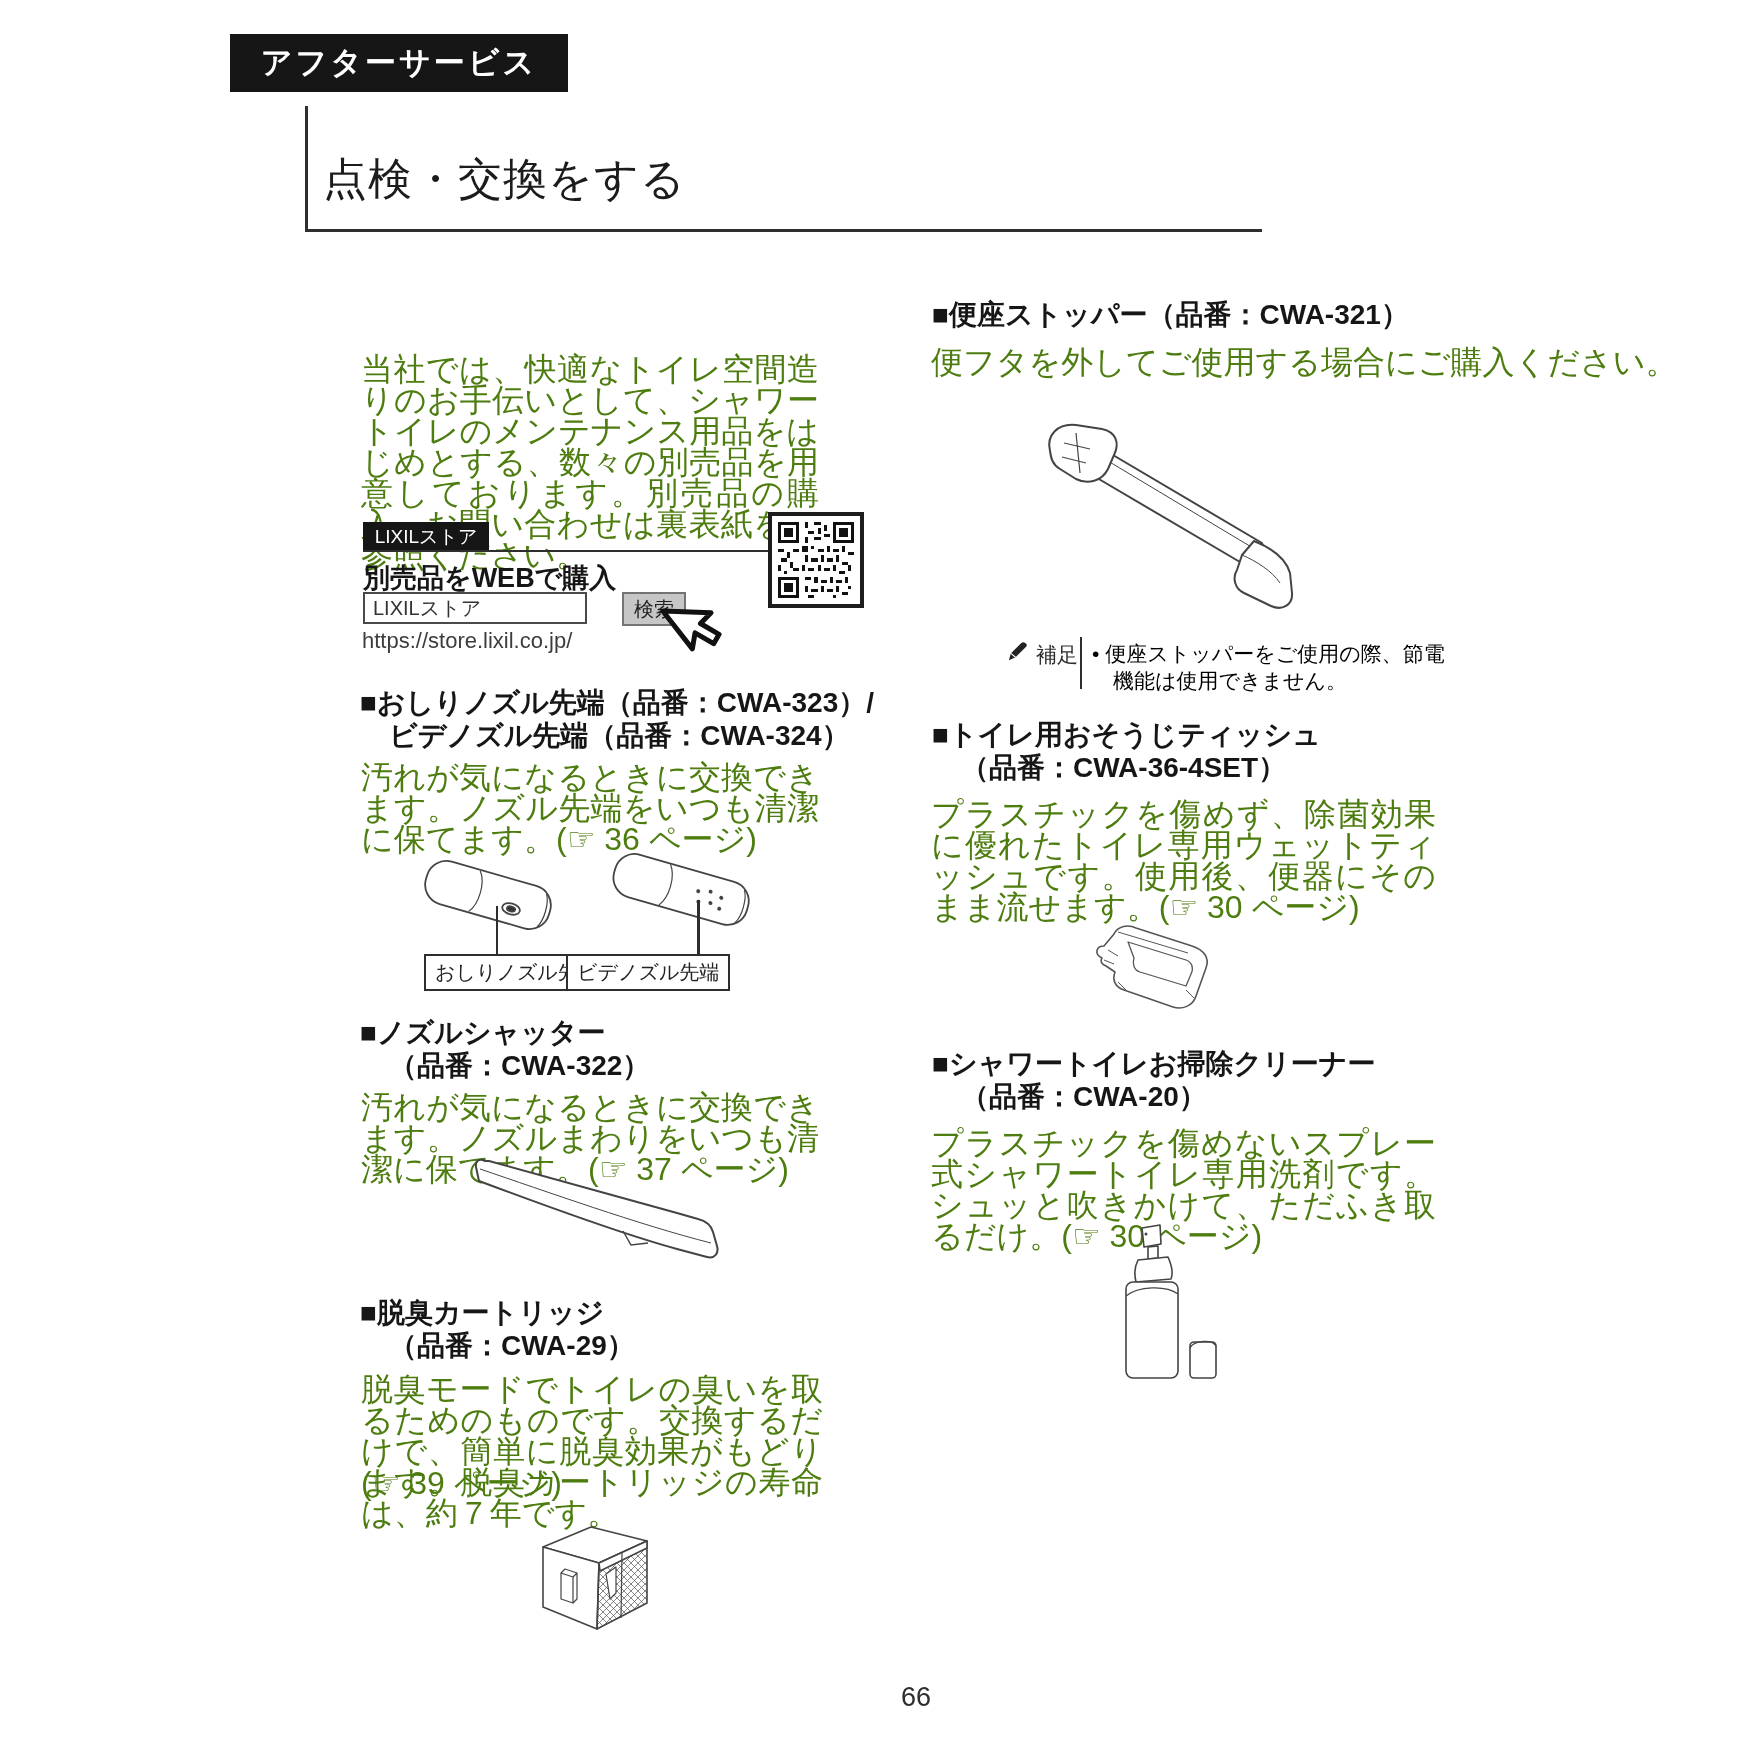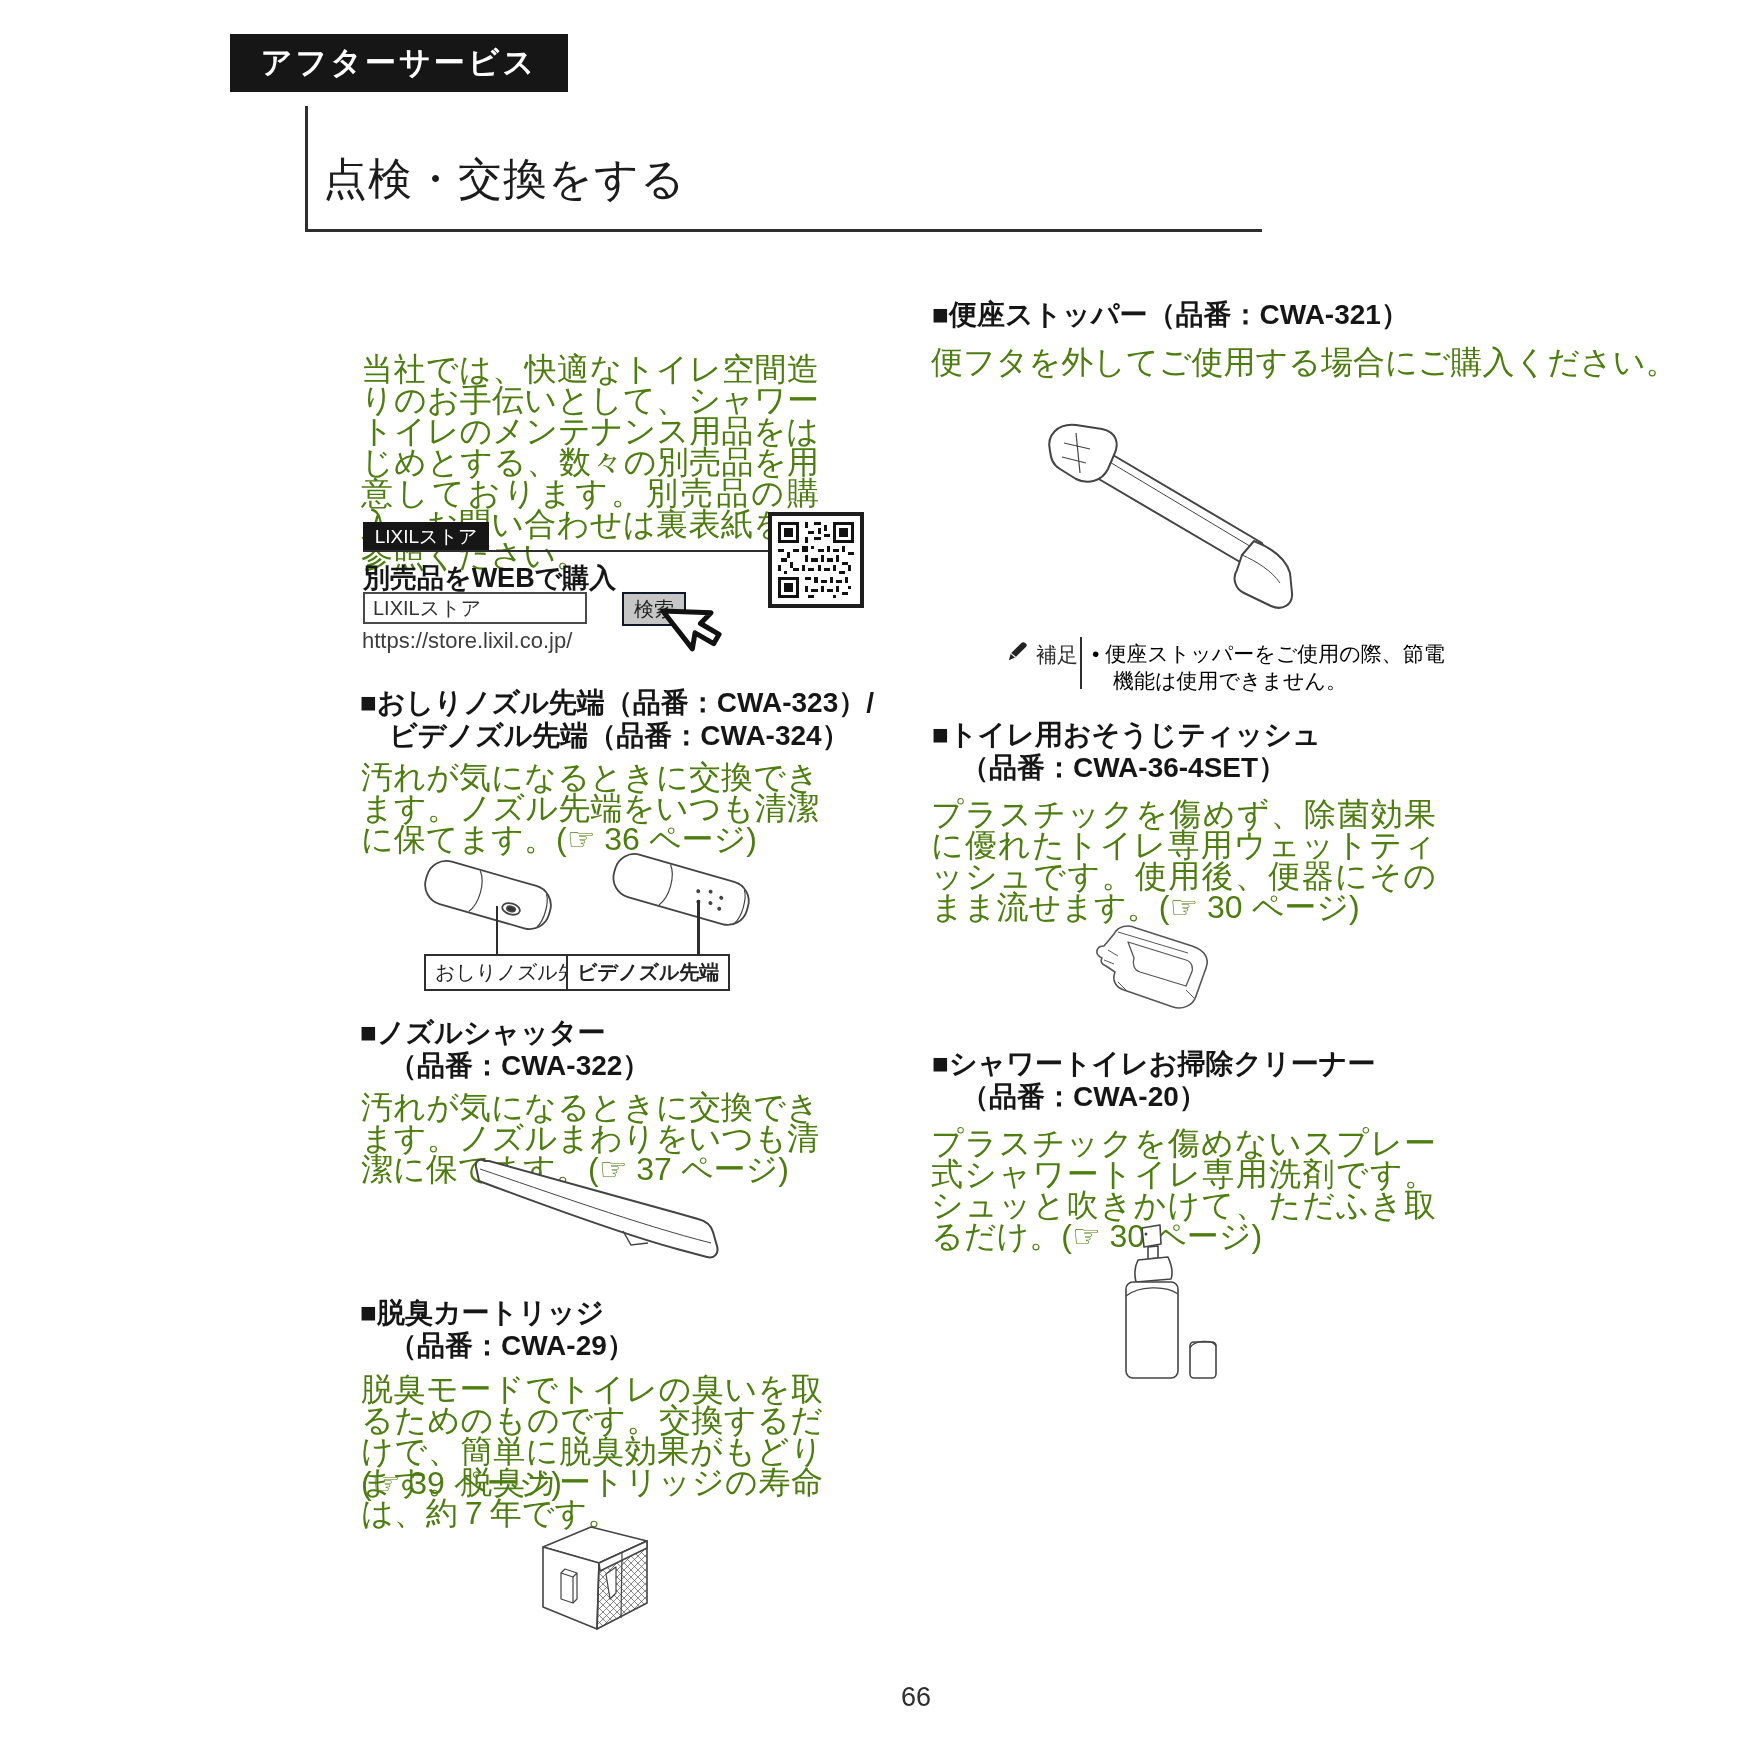--- a/index.html
+++ b/index.html
@@ -13,21 +13,21 @@
   .grayrule{background:#9a9a9a;}
   .h1wrap{border-top:3px solid #2b2b2b;}
   .h1text{margin:6px 0 0 18px;font-size:29px;font-weight:bold;color:#161616;}
   .h2{font-size:28px;font-weight:bold;color:#161616;line-height:33px;white-space:nowrap;}
   .jp{font-size:32px;line-height:31px;color:#4d7c0f;text-align:justify;}
   .single{white-space:nowrap;}
   .store-tab{background:#161616;color:#fff;font-size:19px;display:flex;align-items:center;justify-content:center;}
   .store-caption{font-size:27px;font-weight:bold;color:#161616;white-space:nowrap;}
   .search-input{box-sizing:border-box;border:2px solid #4a4a4a;background:#fff;font-size:20px;color:#333;
                 padding:0 8px;font-family:"Liberation Sans","DejaVu Sans",sans-serif;}
-  .search-btn{box-sizing:border-box;border:2px solid #0f172a;background:#c6c6c6;font-size:20px;color:#222;
+  .search-btn{box-sizing:border-box;border:2px solid #737373;background:#c6c6c6;font-size:20px;color:#222;
               display:flex;align-items:center;justify-content:center;cursor:pointer;
               font-family:"Liberation Sans","DejaVu Sans",sans-serif;}
   .store-url{font-size:22px;color:#3d3d3d;white-space:nowrap;}
   .qr{box-sizing:border-box;border:4px solid #1d1d1d;background:#fff;padding:6px;}
   .part-label{box-sizing:border-box;border:2px solid #2e2e2e;background:#fff;font-size:20px;color:#222;
               padding:3px 9px;white-space:nowrap;}
   .leader{background:#2e2e2e;}
   .note-label{font-size:21px;color:#2e2e2e;white-space:nowrap;}
   .note-text{font-size:21px;line-height:27px;color:#000000;padding-left:1em;text-indent:-1em;}
   .pageno{font-size:27px;color:#2e2e2e;text-align:center;padding-left:39px;}
@@ -150,21 +150,21 @@
         <circle cx="99" cy="59" r="2"></circle>
           <circle cx="111" cy="57" r="2"></circle>
           <circle cx="121" cy="60" r="2"></circle>
       </g>
     </g>
   </svg>
 
   <div class="abs leader" style="left:496px;top:906px;width:2px;height:50px;"></div>
   <div class="abs leader" style="left:697px;top:900px;width:3px;height:56px;"></div>
   <div class="abs part-label" style="left:424px;top:954px;">おしりノズル先端</div>
-  <div class="abs part-label" style="left:566px;top:954px;font-weight:bold;">ビデノズル先端</div>
+  <div class="abs part-label" style="left:566px;top:954px;">ビデノズル先端</div>
 
   <div class="abs h2" style="left:360px;top:1016px;">■ノズルシャッター</div>
   <div class="abs h2" style="left:389px;top:1049px;">（品番：CWA-322）</div>
   <div class="abs jp" style="left:361px;top:1092px;width:458px;">汚れが気になるときに交換できます。ノズルまわりをいつも清潔に保てます。(☞ 37 ページ)</div>
 
   <svg class="abs" style="left:455px;top:1155px;" width="280" height="125" viewBox="0 0 280 125">
     <path d="M30,6 C24,3 20,6 21,12 L24,26 C80,47 170,80 222,94 L252,102 C260,104 264,98 262,91 L258,77 C256,70 251,66 243,64 L222,58 C160,41 85,20 34,6 Z" fill="#fff" stroke="#444" stroke-width="2" stroke-linejoin="round"></path>
     <path d="M25,14 C90,36 185,70 256,88" stroke="#444" stroke-width="1" fill="none"></path>
     <path d="M168,76 L176,90 L193,88" fill="none" stroke="#444" stroke-width="1.5"></path>
   </svg>

